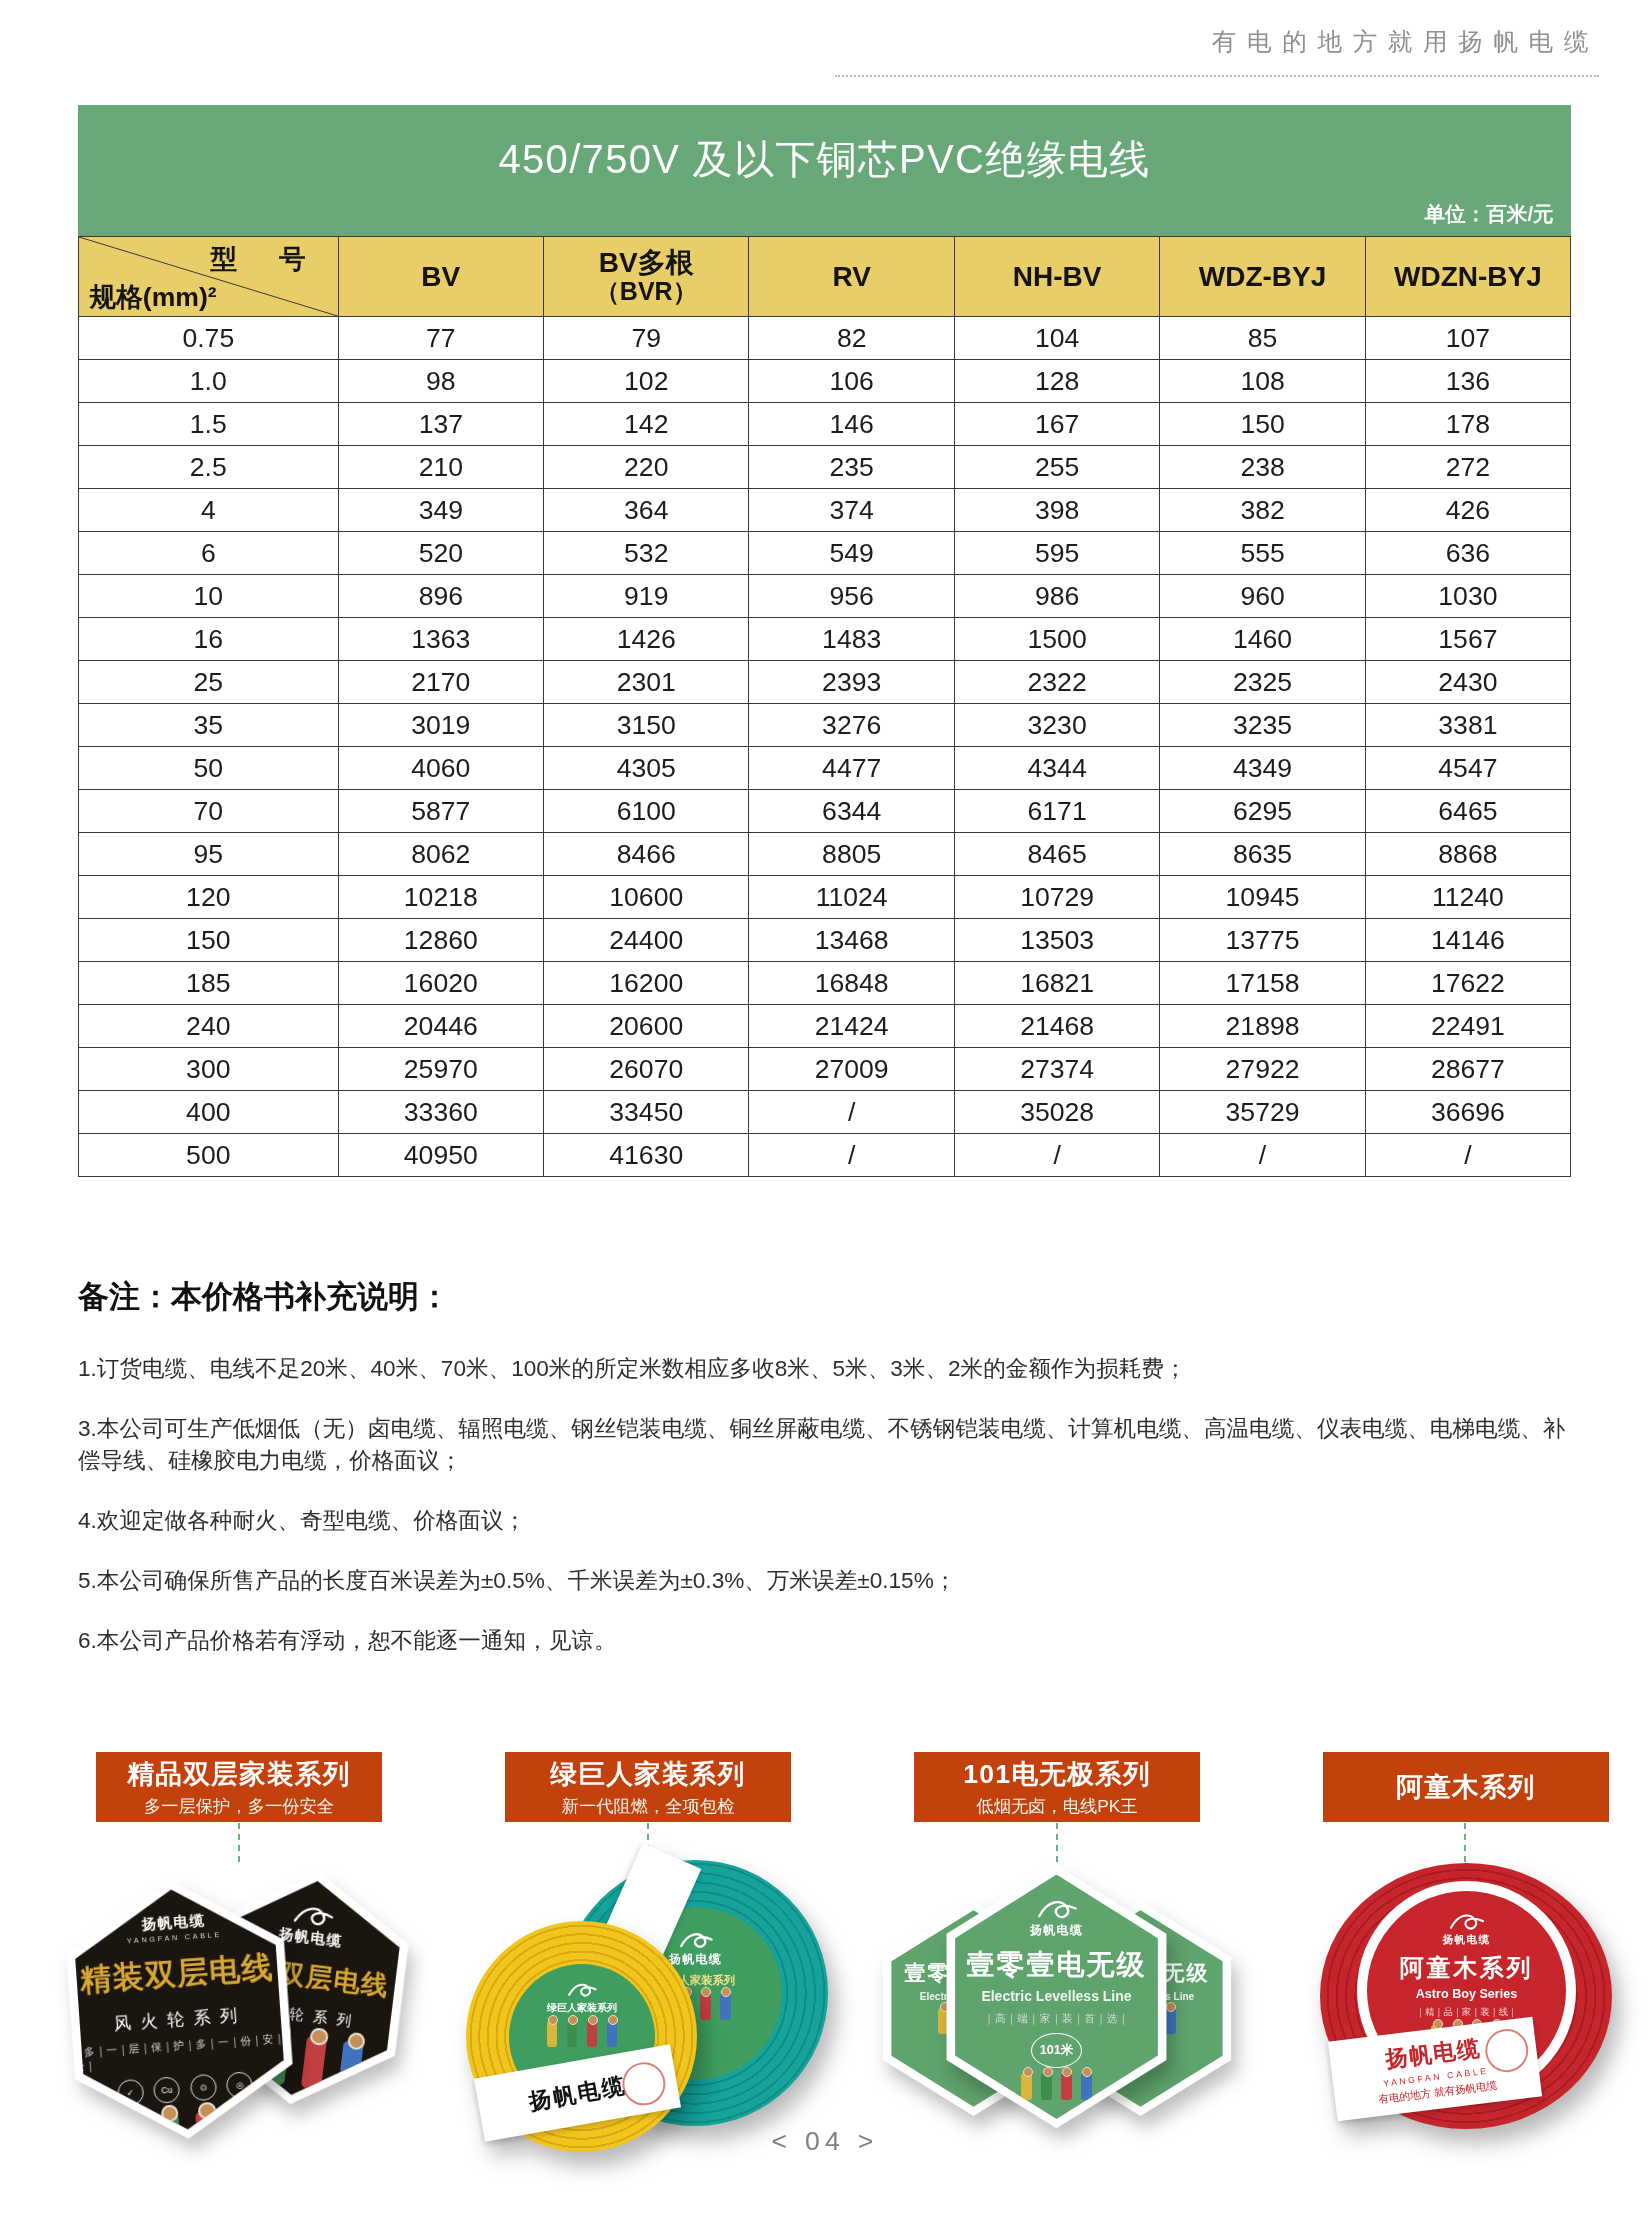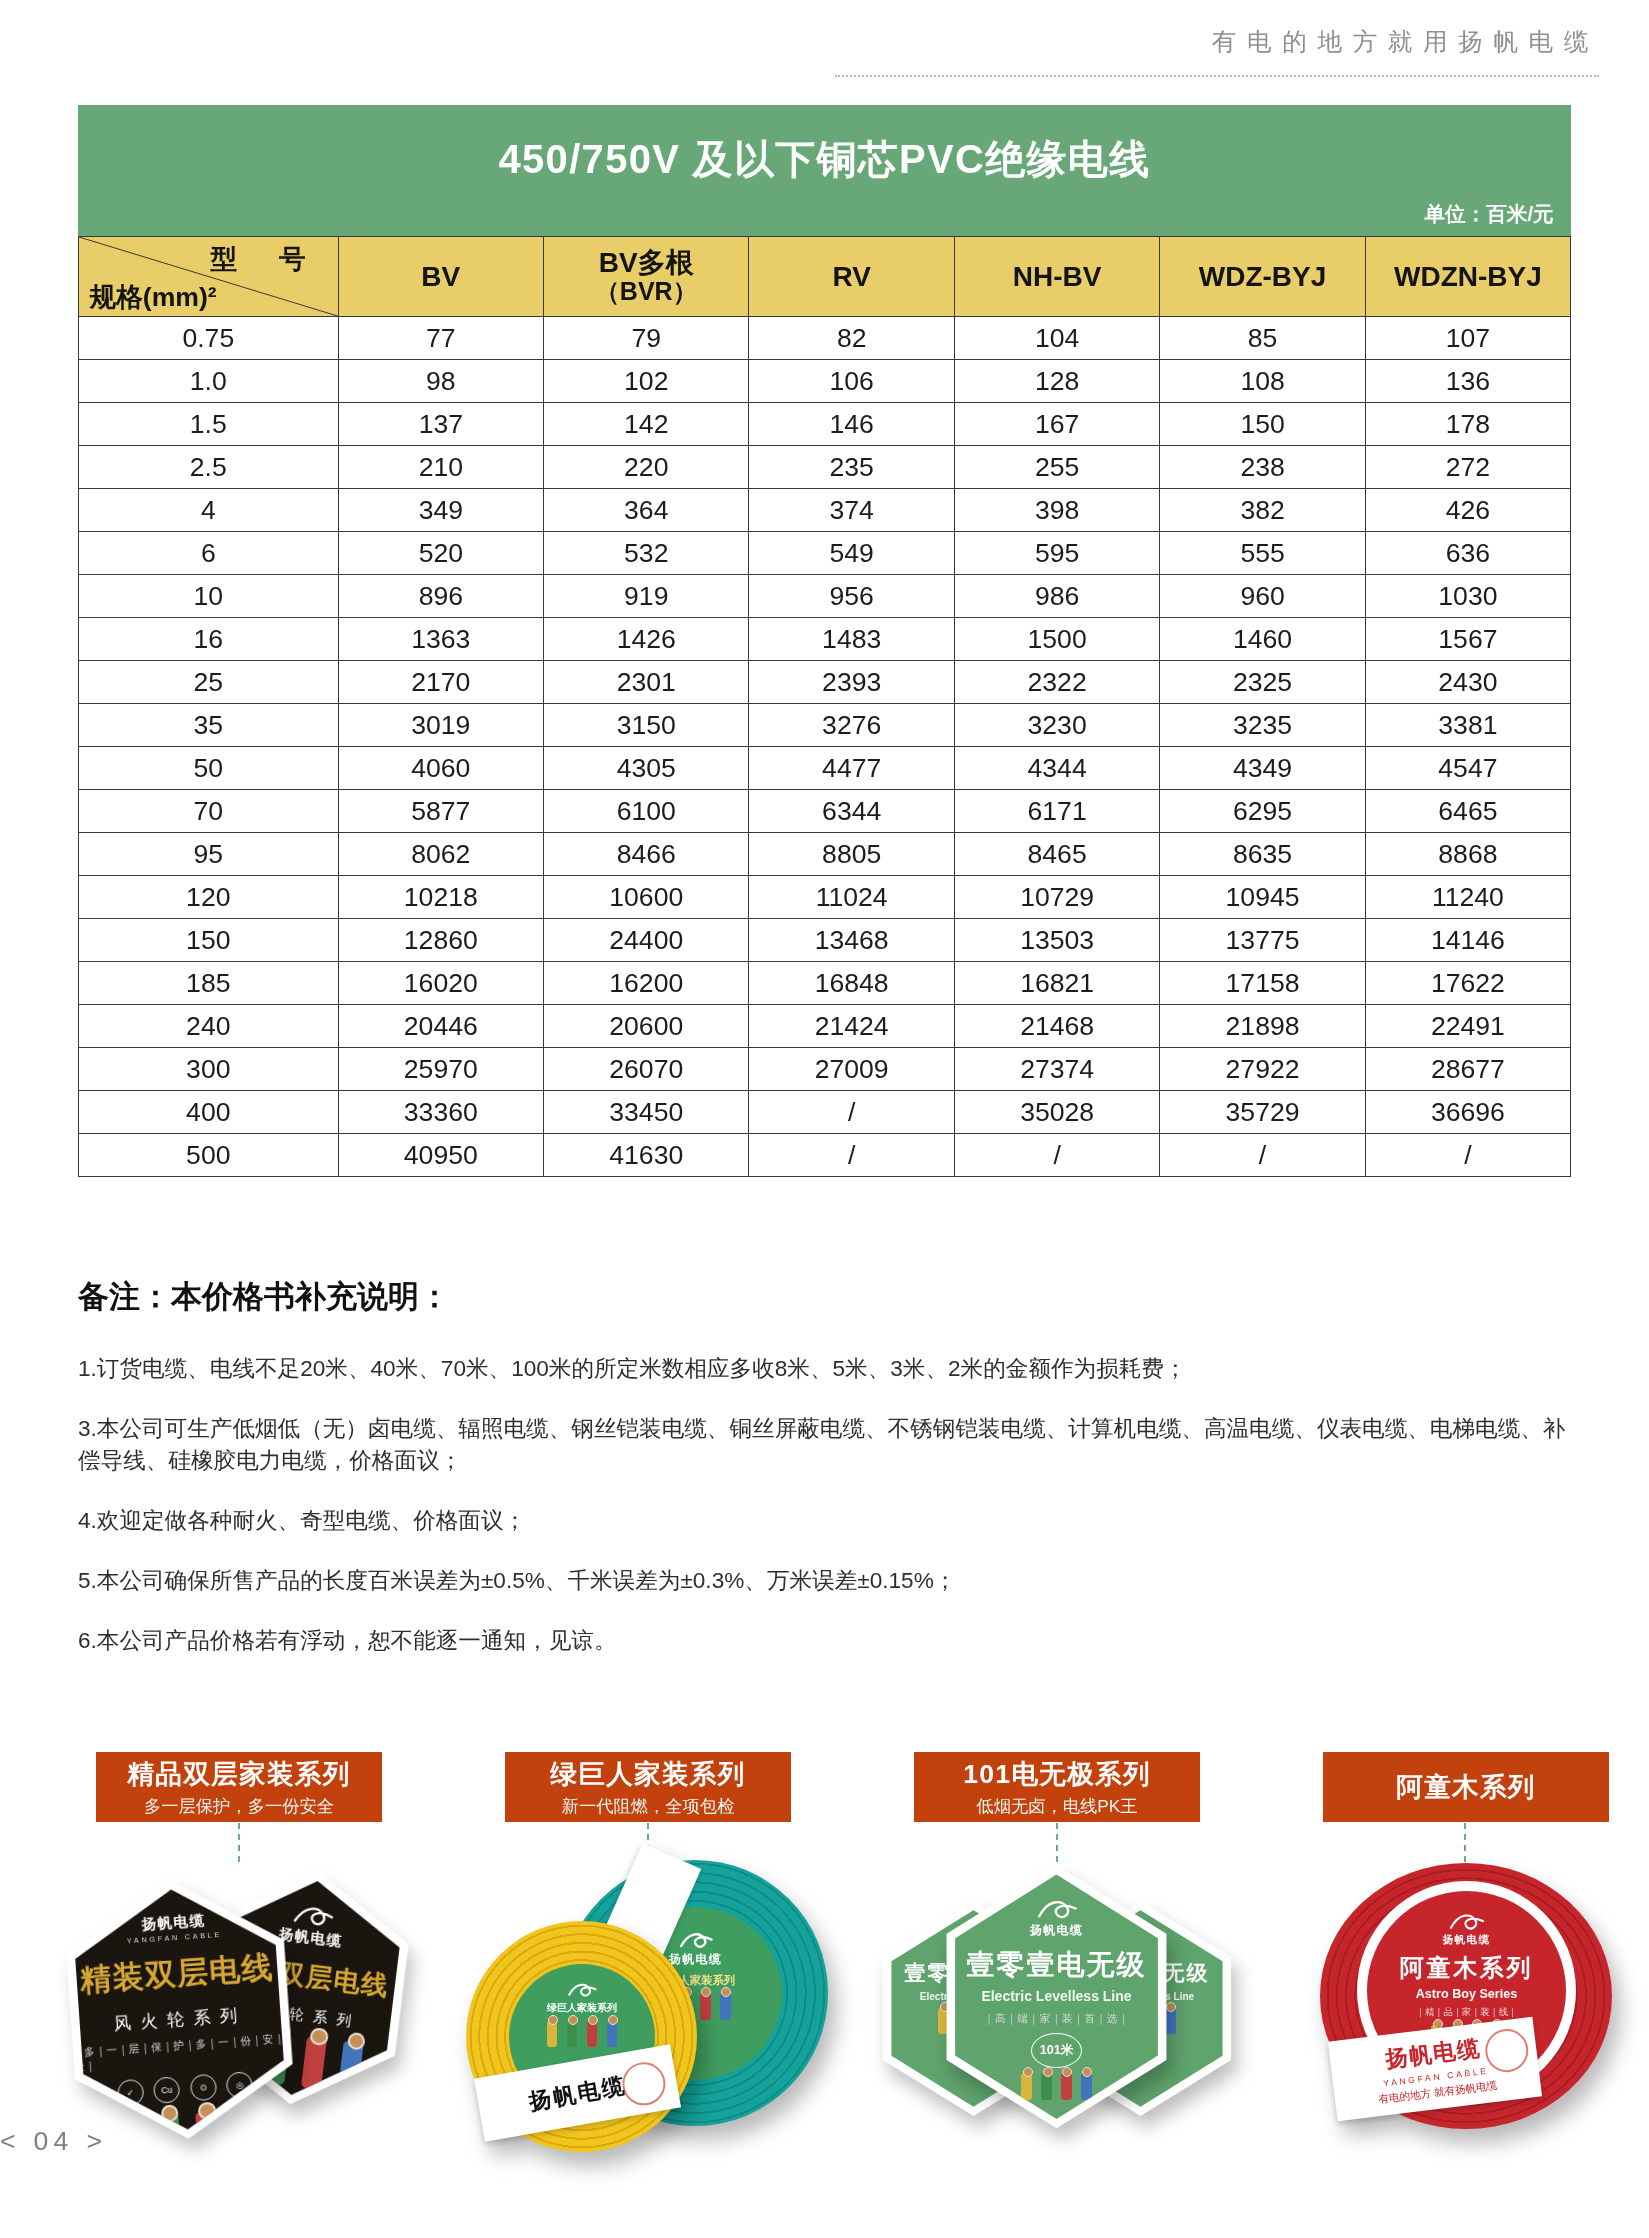--- a/index.html
+++ b/index.html
@@ -8,21 +8,21 @@
 
   
   .top-slogan{position:absolute;top:25px;left:835px;width:764px;text-align:right;
               font-size:24.6px;letter-spacing:10.6px;color:#8f8f8f;
               padding-bottom:17.3px;border-bottom:2.7px dotted #b9b9b9;}
 
   
   .table-area{position:absolute;left:78px;top:105px;width:1493px;}
   .title-bar{position:relative;height:131px;background:#68a878;display:flex;
              align-items:center;justify-content:center;}
-  .title-bar .tbl-title{color:#fff;font-size:40px;font-weight:bold;letter-spacing:1.3px;
+  .title-bar .tbl-title{color:#fff;font-size:40px;font-weight:normal;letter-spacing:1.3px;
              padding-bottom:22.6px;}
   .title-bar .unit{position:absolute;right:17.3px;bottom:8px;color:#fff;font-size:20.6px;font-weight:bold;}
 
   table.price{width:100%;border-collapse:collapse;table-layout:fixed;}
   table.price th,table.price td{border:1.3px solid #3a3a3a;text-align:center;vertical-align:middle;
              font-weight:normal;}
   table.price thead th{background:#e8cd68;height:77px;font-weight:bold;color:#141414;
              font-size:28px;line-height:1.06;}
   .corner-cell{position:relative;}
   .corner-cell svg{position:absolute;inset:0;width:100%;height:100%;}
@@ -80,21 +80,21 @@
 
   
   .coil{position:absolute;border-radius:50%;filter:drop-shadow(8px 14.6px 10.6px rgba(0,0,0,.28));}
   .coil-label{position:absolute;border-radius:50%;display:flex;flex-direction:column;
      align-items:center;justify-content:flex-start;text-align:center;box-sizing:border-box;}
   .band{position:absolute;background:#fff;box-shadow:0 2.7px 6.6px rgba(0,0,0,.2);
      display:flex;flex-direction:column;align-items:center;justify-content:center;gap:2.7px;}
   .stamp{position:absolute;width:39px;height:39px;border:2px solid rgba(200,60,40,.65);
      border-radius:50%;}
 
-  .footer-page{position:absolute;top:2126px;left:0;width:100%;text-align:left;
+  .footer-page{position:absolute;top:2126px;left:0;width:100%;text-align:center;
      color:#7f7f7f;font-size:26.6px;letter-spacing:5.3px;}
 </style>
 </head>
 <body>
 
 <div class="page">
 
   <div class="top-slogan">有电的地方就用扬帆电缆</div>
 
   <div class="table-area">

